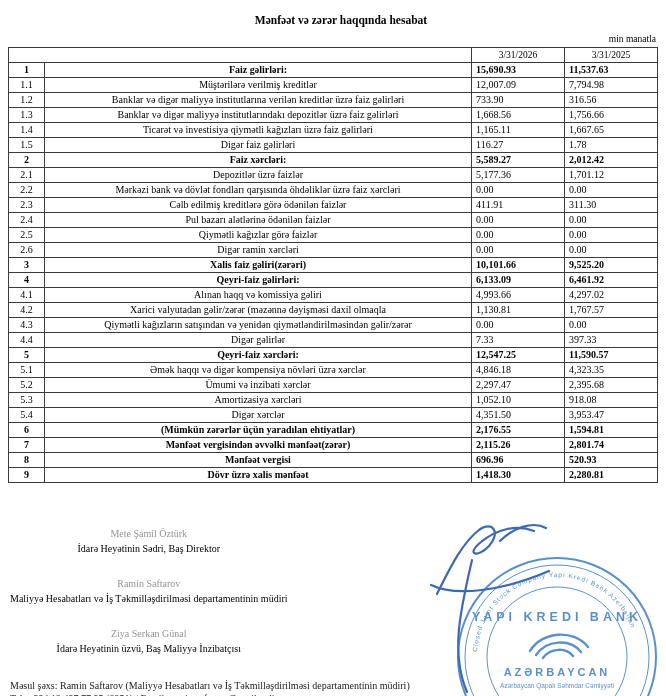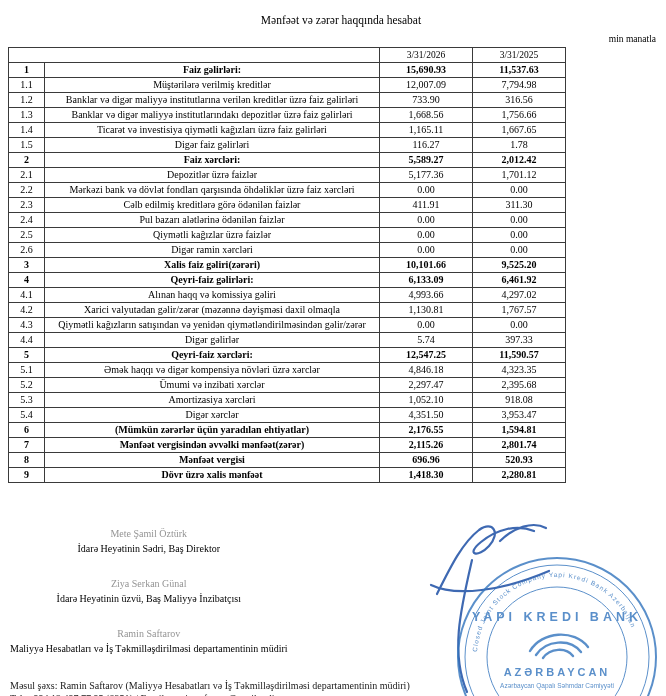--- a/index.html
+++ b/index.html
@@ -6,52 +6,52 @@
   html, body { width: 666px; height: 696px; }
   body {
     position: relative;
     background: #ffffff;
     color: #000;
     font-family: "Liberation Serif", serif;
     overflow: hidden;
   }
   .title {
     text-align: center;
-    font-weight: normal;
+    font-weight: bold;
     font-size: 11.5px;
     padding-top: 14px;
     padding-left: 16px;
   }
   .unit {
     position: absolute;
     top: 34px;
     right: 10px;
     font-size: 9.5px;
     font-weight: normal;
   }
   table.pl {
     position: absolute;
     top: 47px;
     left: 8px;
-    width: 558px;
+    width: 650px;
     border-collapse: collapse;
     font-size: 10px;
   }
   table.pl th, table.pl td {
     border: 1px solid #3a3a3a;
     padding: 0 4px;
     height: 14.5px;
     line-height: 14px;
     vertical-align: middle;
   }
   table.pl th.h-left { border-right: 1px solid #3a3a3a; }
   table.pl th.h-val { width: 93px; text-align: center; font-weight: normal; font-size: 9.5px; }
   table.pl td.no   { width: 36px; text-align: center; }
   table.pl td.desc { text-align: center; }
-  table.pl td.val  { width: 93px; text-align: center; }
+  table.pl td.val  { width: 93px; text-align: left; }
   table.pl tr.bold td { font-weight: bold; }
   .signatories { position: absolute; left: 10px; top: 526px; font-size: 10px; }
   .sig { margin-bottom: 20px; text-align: center; }
   .sig-name { color: #949494; line-height: 15px; }
   .sig-title { color: #000; line-height: 15px; }
   .footer { position: absolute; left: 10px; top: 679px; font-size: 10px; line-height: 13px; color: #1a1a1a; }
   svg.ink {
     position: absolute;
     left: 0; top: 0;
     pointer-events: none;
@@ -134,21 +134,21 @@
         <td class="val">311.30</td>
       </tr>
       <tr>
         <td class="no">2.4</td>
         <td class="desc">Pul bazarı alətlərinə ödənilən faizlər</td>
         <td class="val">0.00</td>
         <td class="val">0.00</td>
       </tr>
       <tr>
         <td class="no">2.5</td>
-        <td class="desc">Qiymətli kağızlar üzrə faizlər</td>
+        <td class="desc">Qiymətli kağızlar görə faizlər</td>
         <td class="val">0.00</td>
         <td class="val">0.00</td>
       </tr>
       <tr>
         <td class="no">2.6</td>
         <td class="desc">Digər ramin xərcləri</td>
         <td class="val">0.00</td>
         <td class="val">0.00</td>
       </tr>
       <tr class="bold">
@@ -177,21 +177,21 @@
       </tr>
       <tr>
         <td class="no">4.3</td>
         <td class="desc">Qiymətli kağızların satışından və yenidən qiymətləndirilməsindən gəlir/zərər</td>
         <td class="val">0.00</td>
         <td class="val">0.00</td>
       </tr>
       <tr>
         <td class="no">4.4</td>
         <td class="desc">Digər gəlirlər</td>
-        <td class="val">5.74</td>
+        <td class="val">7.33</td>
         <td class="val">397.33</td>
       </tr>
       <tr class="bold">
         <td class="no">5</td>
         <td class="desc">Qeyri-faiz xərcləri:</td>
         <td class="val">12,547.25</td>
         <td class="val">11,590.57</td>
       </tr>
       <tr>
         <td class="no">5.1</td>
@@ -243,26 +243,26 @@
       </tr>
     </tbody>
 </table>
 
 <div class="signatories">
   <div class="sig">
     <div class="sig-name">Mete Şamil Öztürk</div>
     <div class="sig-title">İdarə Heyətinin Sədri, Baş Direktor</div>
   </div>
   <div class="sig">
+    <div class="sig-name">Ramin Saftarov</div>
+    <div class="sig-title">Maliyyə Hesabatları və İş Təkmilləşdirilməsi departamentinin müdiri</div>
+  </div>
+  <div class="sig">
     <div class="sig-name">Ziya Serkan Günal</div>
     <div class="sig-title">İdarə Heyətinin üzvü, Baş Maliyyə İnzibatçısı</div>
-  </div>
-  <div class="sig">
-    <div class="sig-name">Ramin Saftarov</div>
-    <div class="sig-title">Maliyyə Hesabatları və İş Təkmilləşdirilməsi departamentinin müdiri</div>
   </div>
 </div>
 
 <div class="footer">
   <div>Məsul şəxs: Ramin Saftarov (Maliyyə Hesabatları və İş Təkmilləşdirilməsi departamentinin müdiri)</div>
   <div>Tel: +994 12 497 77 95 (8351) / Email: ramin.saftarov@yapikredi.com.az</div>
 </div>
 
 <svg class="ink" width="666" height="696" viewBox="0 0 666 696">
   <g stroke="#1d4fa5" fill="none" stroke-width="2.2" stroke-linecap="round" opacity="0.85">

